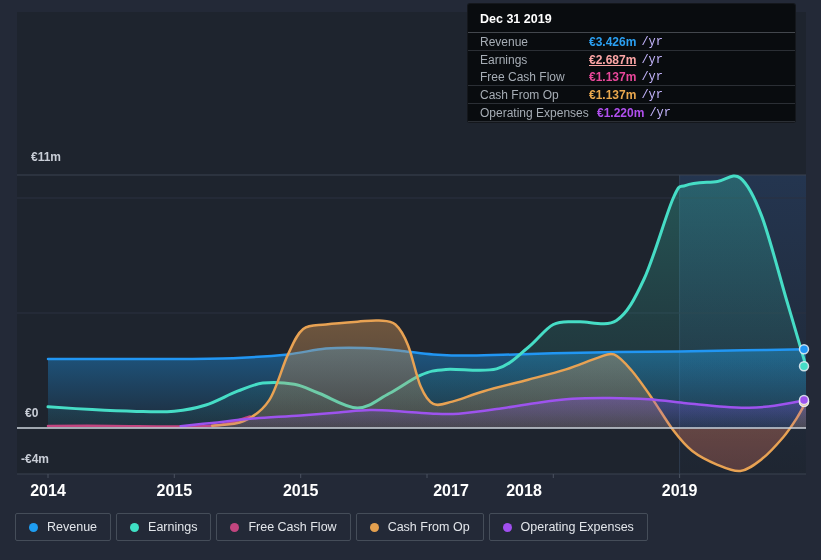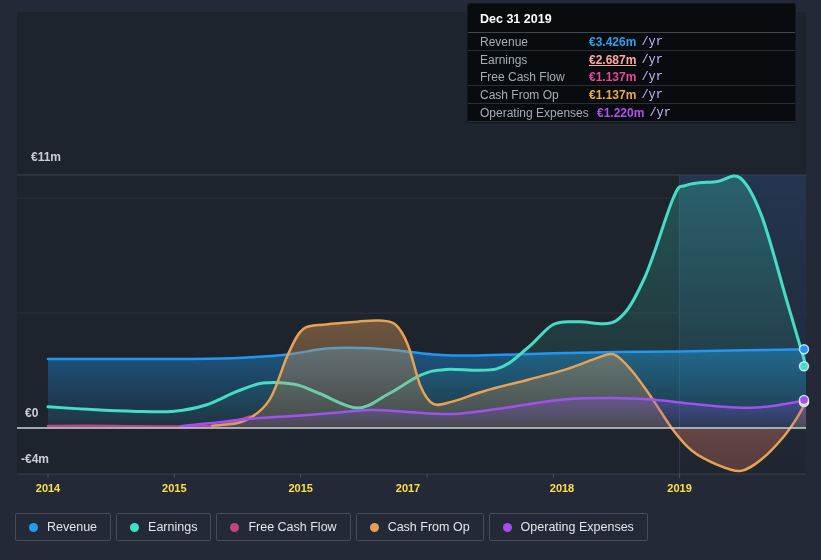--- a/index.html
+++ b/index.html
@@ -4,21 +4,21 @@
 <style>
   html,body{margin:0;padding:0;background:#232937;}
   #app{position:relative;width:821px;height:560px;background:#232937;
        font-family:"Liberation Sans",sans-serif;overflow:hidden;}
   #chart-svg{position:absolute;left:0;top:0;}
   .ylab{position:absolute;color:#c9ced7;font-size:12px;font-weight:700;}
   .ylab.l11{left:31px;top:150px;}
   .ylab.l0{left:25px;top:406px;}
   .ylab.ln2{left:21px;top:452px;}
   .xlab{position:absolute;top:482px;transform:translateX(-50%);
-        color:#fde047;font-size:11px;font-weight:700;}
+        color:#ffffff;font-size:16px;font-weight:700;}
   
   #tooltip{position:absolute;left:468px;top:4px;width:327px;
            background:#090c0f;border-radius:2px;color:#fff;
            box-shadow:0 0 0 1px #14171c;}
   #tooltip .tt-title{font-size:12.5px;font-weight:700;color:#ffffff;
            padding:8px 12px 6px 12px;border-bottom:1px solid #43474d;}
   .tt-row{display:flex;align-items:center;padding:0 12px;height:17px;
           border-bottom:1px solid #2b2f35;}
   .tt-row.nb{border-bottom:none;}
   .tt-label{flex:0 0 109px;color:#a6adb5;font-size:12px;}
@@ -98,22 +98,22 @@
     </svg>
 
   <span class="ylab l11">€11m</span>
   <span class="ylab l0">€0</span>
   <span class="ylab ln2">-€4m</span>
 
   <div id="xlabels">
       <span class="xlab" style="left: 48px;">2014</span>
       <span class="xlab" style="left: 174.3px;">2015</span>
       <span class="xlab" style="left: 300.7px;">2015</span>
-      <span class="xlab" style="left: 408px;">2017</span>
-      <span class="xlab" style="left: 562px;">2018</span>
+      <span class="xlab" style="left: 451px;">2017</span>
+      <span class="xlab" style="left: 524px;">2018</span>
       <span class="xlab" style="left: 679.6px; text-align: right;">2019</span>
     </div>
 
   <div id="tooltip">
     <div class="tt-title">Dec 31 2019</div>
     <div id="tt-rows">
         <div class="tt-row">
           <span class="tt-label">Revenue</span>
           <span class="tt-val" style="color: rgb(43, 160, 242);">€3.426m</span>
           <span class="tt-suffix">/yr</span>

